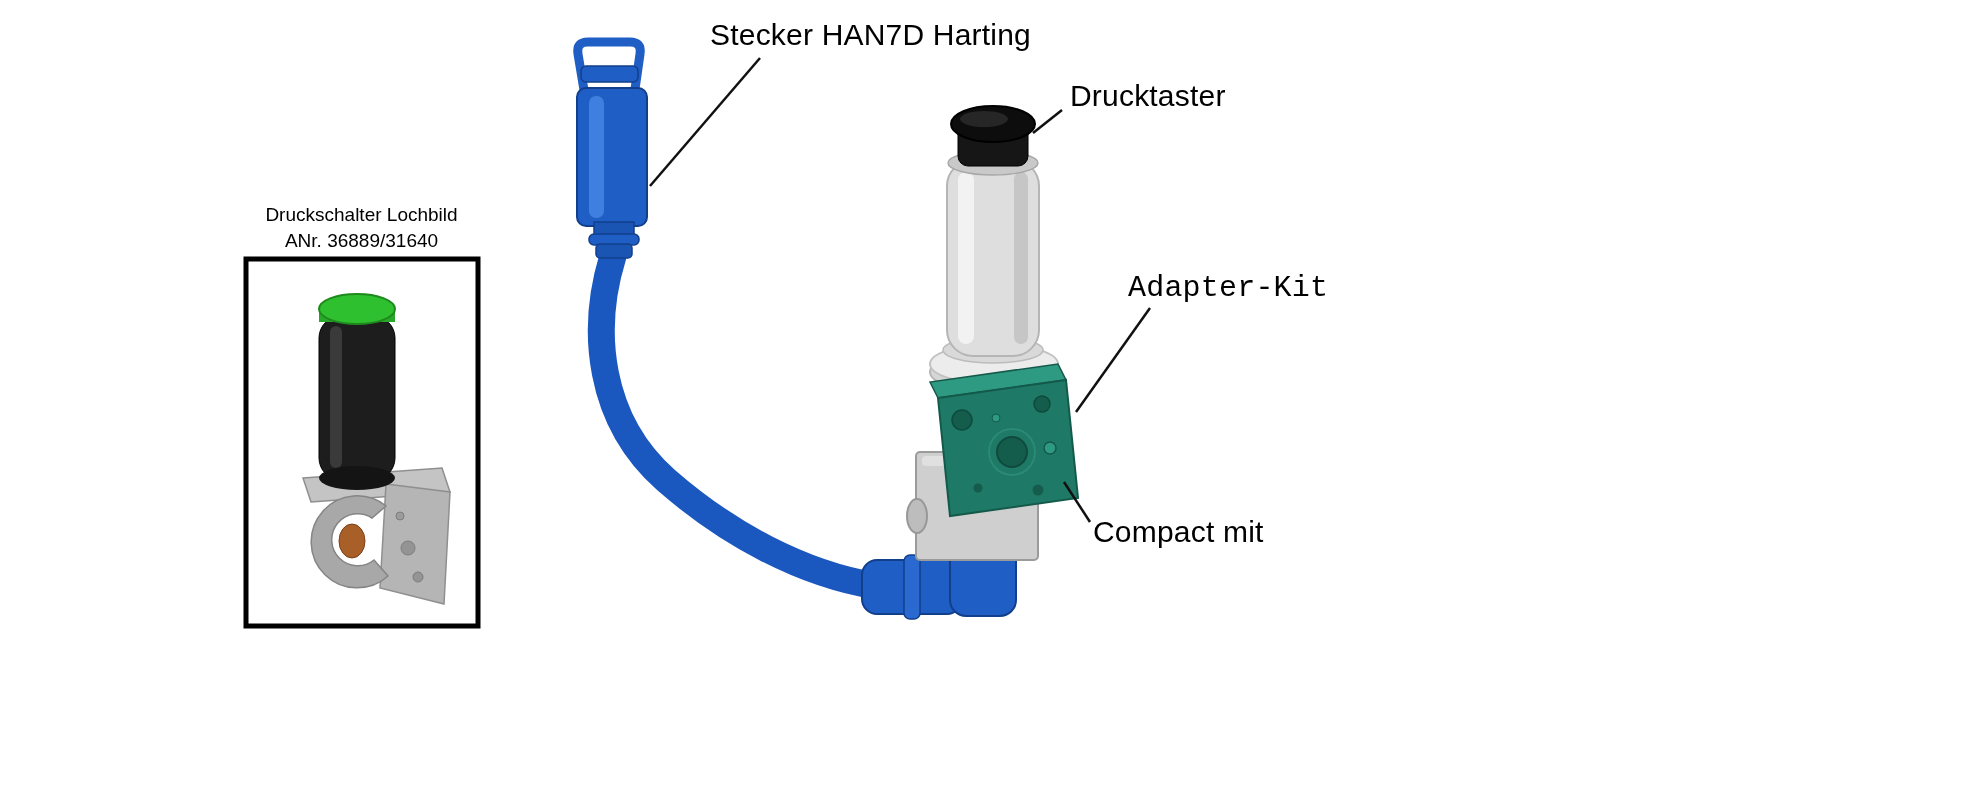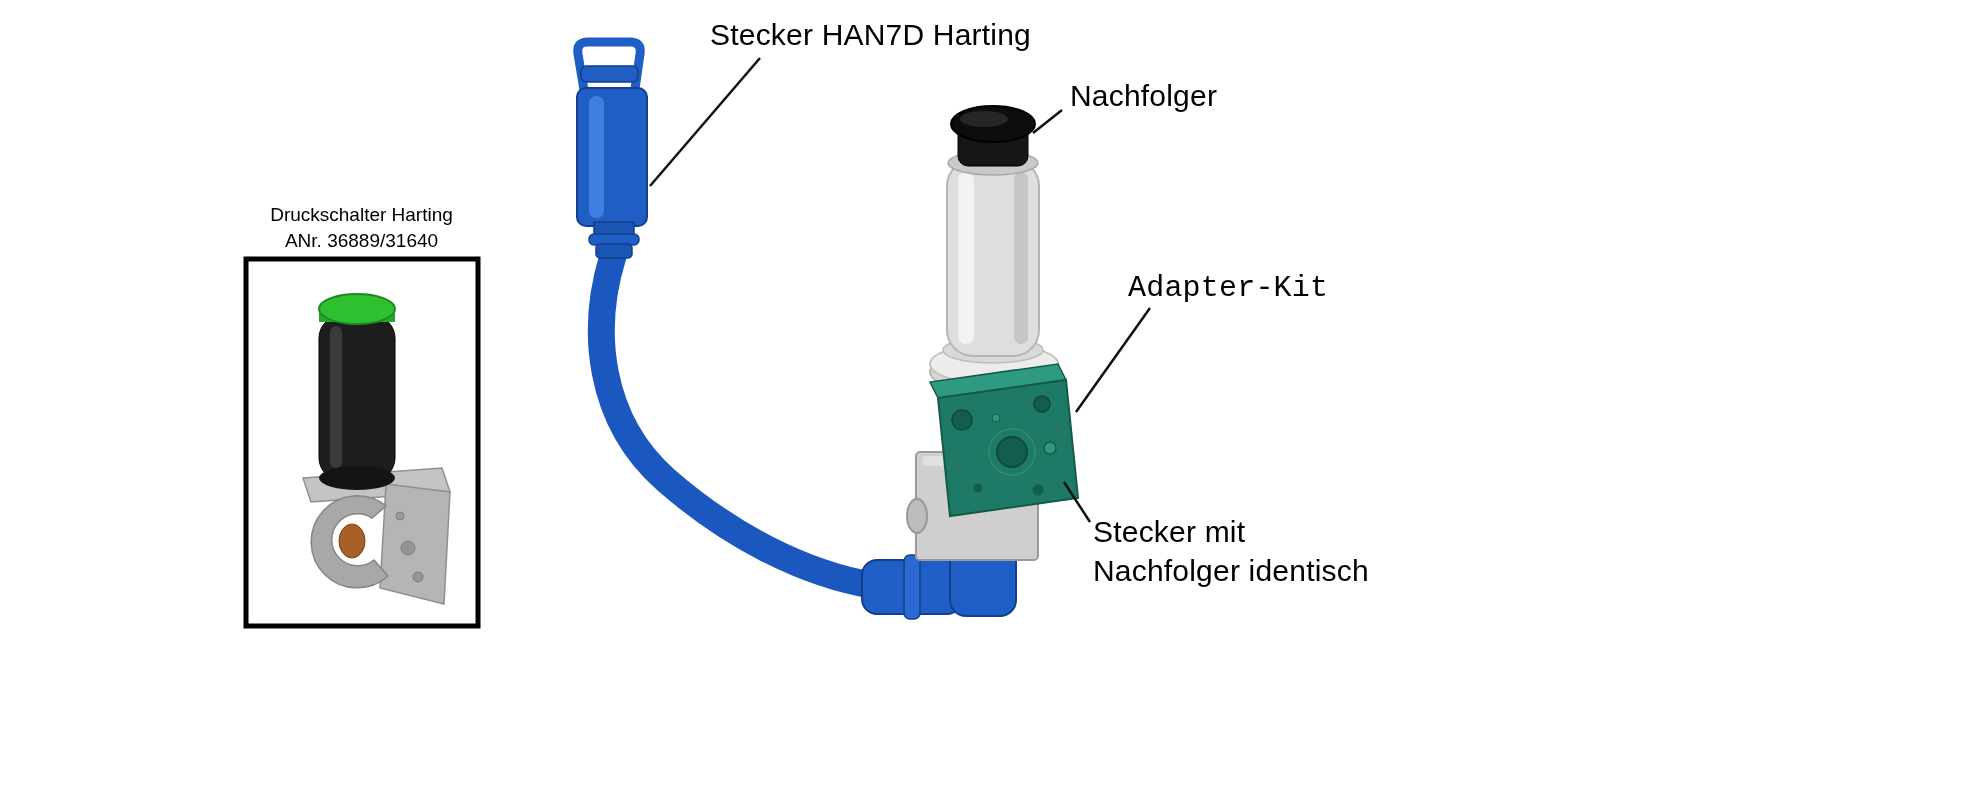--- a/index.html
+++ b/index.html
@@ -144,26 +144,25 @@
     <g stroke="#111111" stroke-width="2.5">
       <line x1="760" y1="58" x2="650" y2="186"></line>
       <line x1="1062" y1="110" x2="1033" y2="133"></line>
       <line x1="1150" y1="308" x2="1076" y2="412"></line>
       <line x1="1090" y1="522" x2="1064" y2="482"></line>
     </g>
   </svg>
 
   <div class="label" style="left:710px; top:18px;text-align:right;">Stecker HAN7D Harting</div>
 
-  <div class="label" style="left:1070px; top:79px;">Nachfolger</div>
+  <div class="label" style="left:1070px; top:79px;">Drucktaster</div>
 
   <div class="label" style="left:1128px; top:271px;font-family:Liberation Mono, monospace;">Adapter-Kit</div>
 
-  <div class="label" style="left:1093px; top:515px;">Stecker mit</div>
+  <div class="label" style="left:1093px; top:515px;">Compact mit</div>
 
-  <div class="label" style="left:1093px; top:554px;">Nachfolger identisch</div>
 
   <div class="inset-caption">
-    <div>Druckschalter Harting</div>
+    <div>Druckschalter Lochbild</div>
     <div>ANr. 36889/31640</div>
   </div>
 
 </div>
 
 </body></html>

